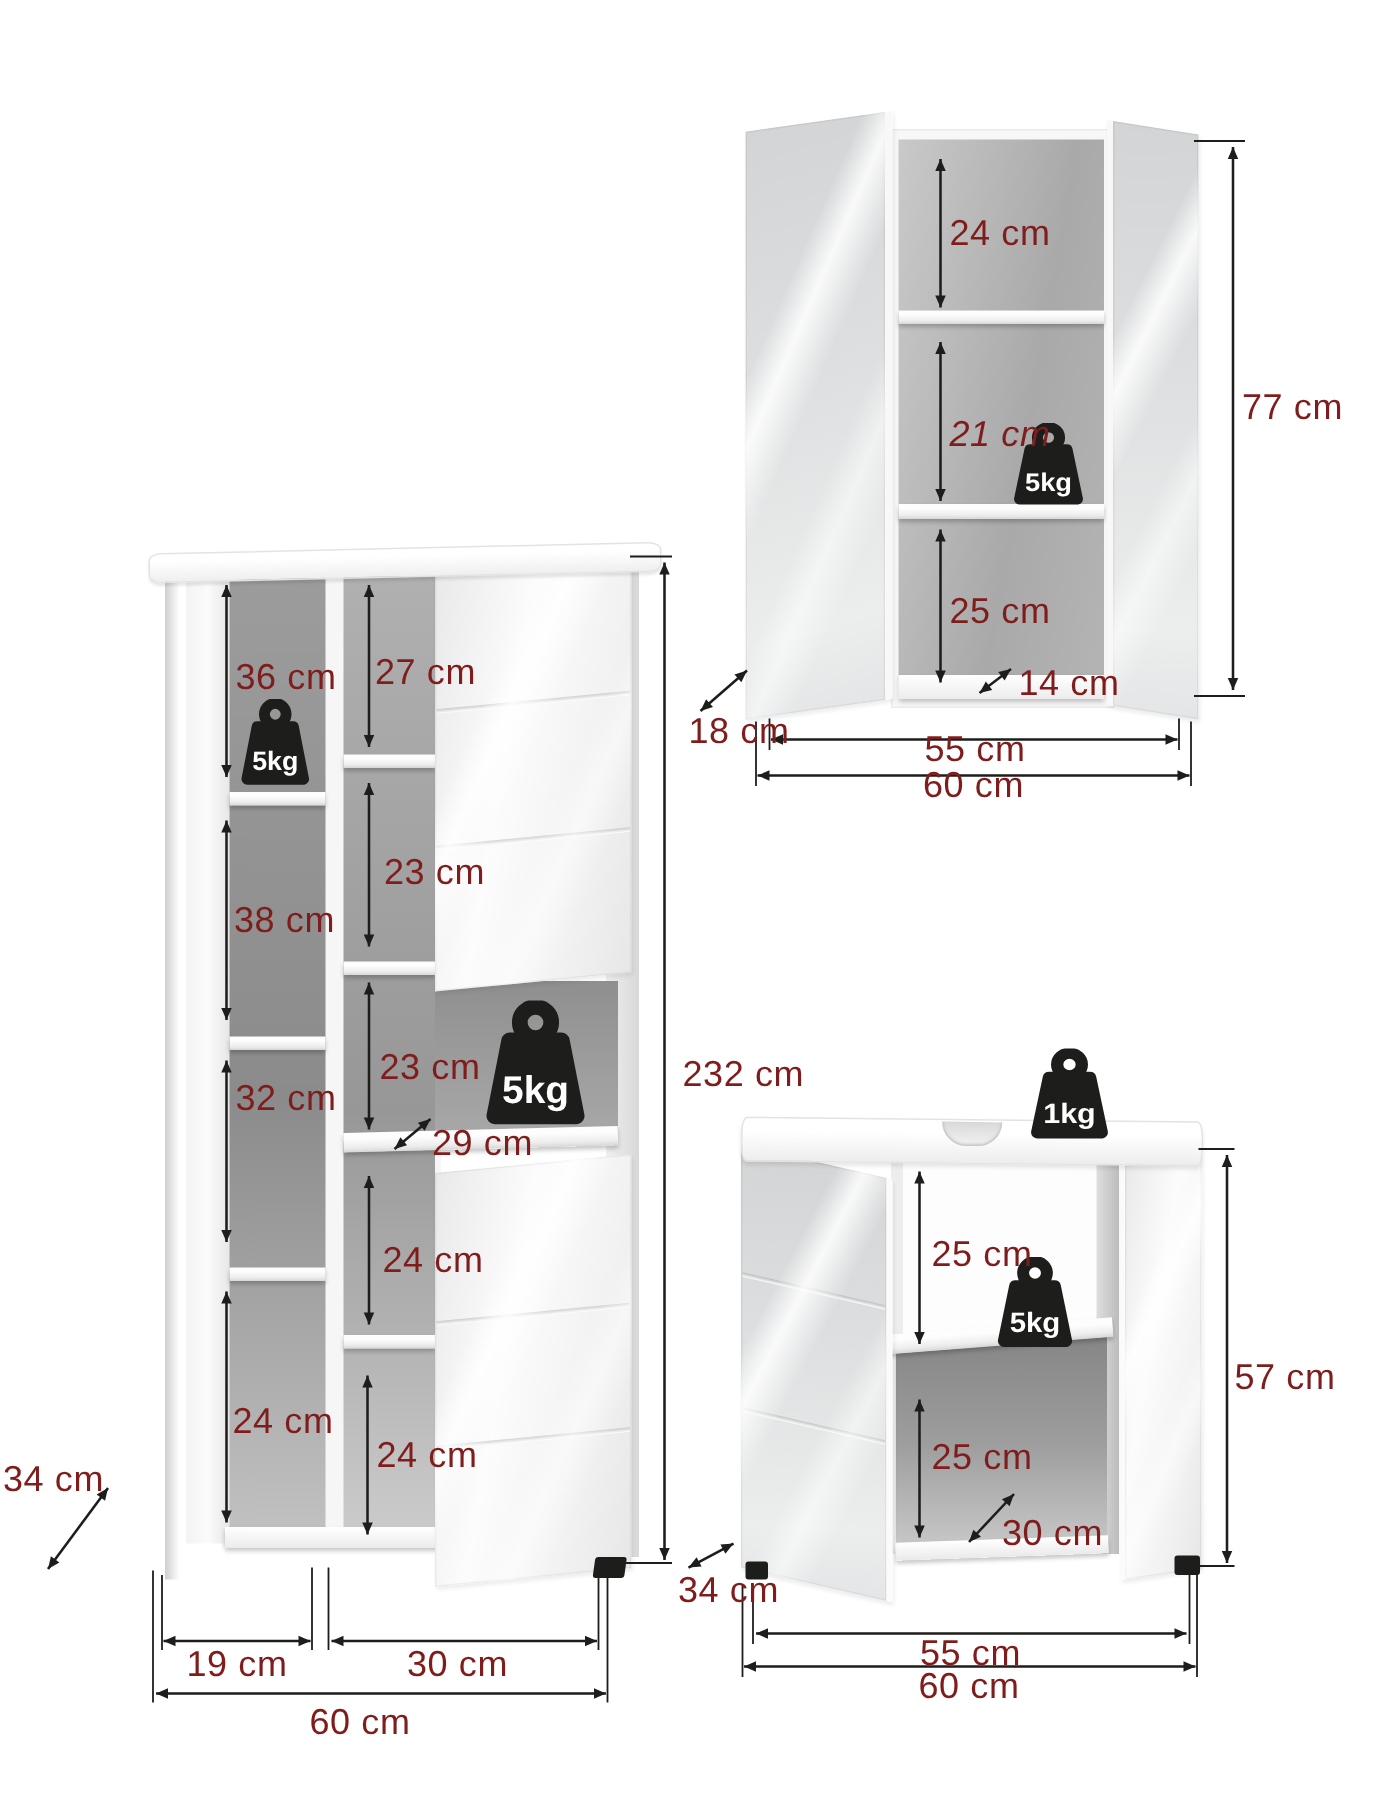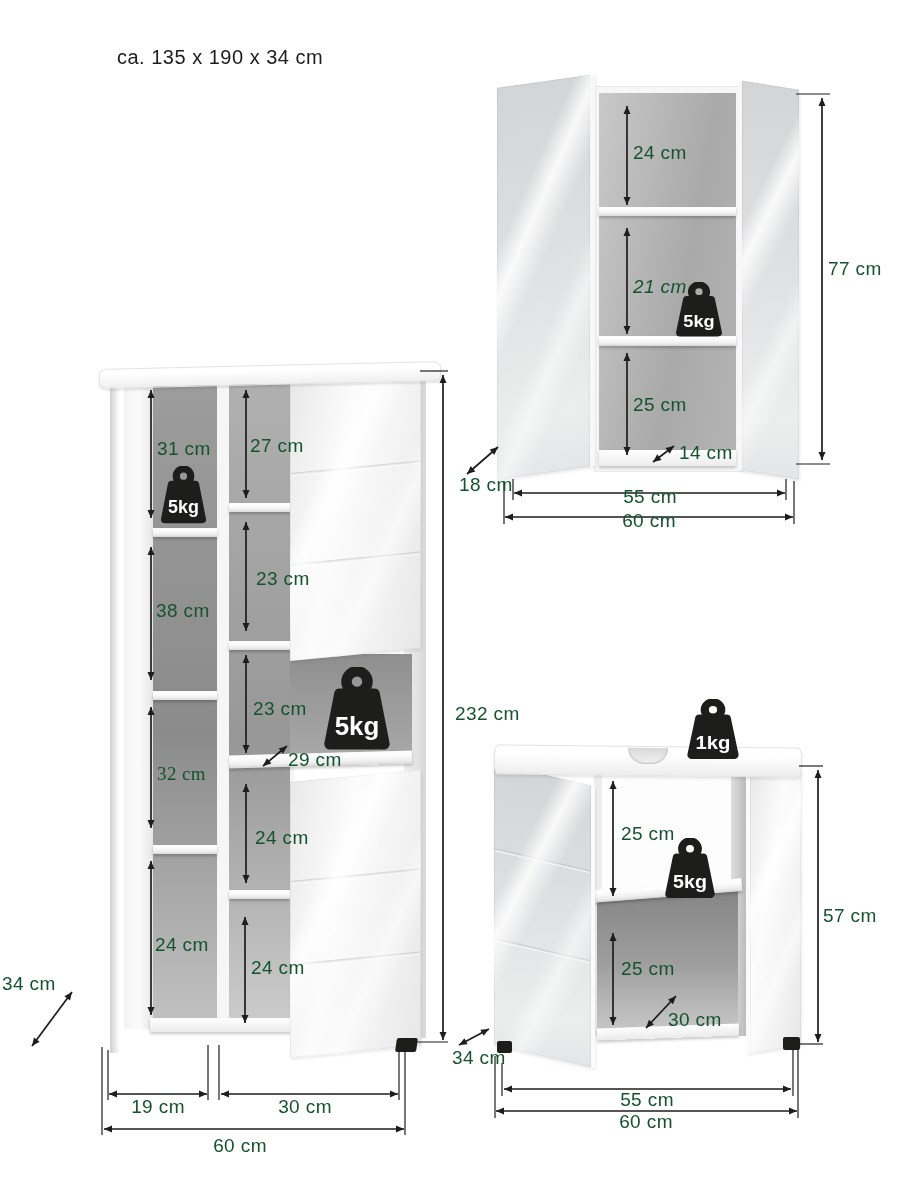--- a/index.html
+++ b/index.html
@@ -15,29 +15,28 @@
   .door::after{content:"";position:absolute;inset:0;background:linear-gradient(115deg,rgba(255,255,255,0) 28%,rgba(255,255,255,.85) 36%,rgba(255,255,255,0) 47%,rgba(255,255,255,0) 60%,rgba(255,255,255,.5) 68%,rgba(255,255,255,0) 78%);}
   .mirror-door{background:linear-gradient(170deg,#d2d4d5 0%,#dcdedf 40%,#eceeee 85%,#e3e5e6 100%);}
   .groove{position:absolute;left:1px;right:1px;height:3px;background:linear-gradient(180deg,rgba(110,110,110,.28),rgba(255,255,255,.95));}
   .slab{position:absolute;z-index:35;}
   .foot{position:absolute;z-index:38;background:#1d1d1b;border-radius:2px;}
   .weight{position:absolute;z-index:40;}
   .weight text{font-family:"Liberation Sans",sans-serif;font-weight:700;fill:#ffffff;}
   .dims{position:absolute;left:0;top:0;z-index:50;pointer-events:none;}
   .dims line{stroke:#1d1d1b;stroke-width:1.7;}
   .dims line.tick{stroke-width:1.2;}
-  .dim{position:absolute;z-index:60;font-size:19px;letter-spacing:.4px;color:#14532d;white-space:nowrap;line-height:1.05;}
+  .dim{position:absolute;z-index:60;font-size:24px;letter-spacing:.4px;color:#7f1d1d;white-space:nowrap;line-height:1.05;}
   .ctr{text-align:center;}
 </style>
 </head>
 <body>
 
 <div class="canvas">
 
-  <div class="title">ca. 135 x 190 x 34 cm</div>
 
   
   <div style="display:contents">
     <div class="carcass" style="left:148px;top:379px;width:146px;height:652px;background:#f6f6f6;"></div>
     <div class="part" style="left:110px;top:377px;width:14px;height:676px;background:linear-gradient(90deg,#cfcfcf,#ffffff 70%);z-index:12;"></div>
     <div class="part" style="left:124px;top:379px;width:29px;height:650px;background:linear-gradient(90deg,#f3f3f3,#fbfbfb 50%,#e7e7e7);z-index:9;"></div>
     <div class="interior" style="left:153px;top:384px;width:64px;height:634px;background:linear-gradient(180deg,#9c9c9c 0%,#8b8b8b 55%,#c0c0c0 100%);"></div>
     <div class="interior" style="left:229px;top:384px;width:61px;height:648px;background:linear-gradient(180deg,#b0b0b0 0%,#979797 55%,#cdcdcd 100%);"></div>
     <div class="interior" style="left:290px;top:654px;width:122px;height:103px;background:linear-gradient(180deg,#8f8f8f,#a8a8a8);"></div>
     <div class="sidewall" style="left:404px;top:374px;width:22px;height:664px;background:linear-gradient(90deg,#efefef,#d8d8d8);"></div>
@@ -68,23 +67,23 @@
       </svg>
     </div>
     <div class="weight" style="left:320px;top:667px;width:74px;height:88px;">
       <svg viewBox="0 0 60 72" width="100%" height="100%" preserveAspectRatio="none">
         <circle cx="30" cy="12" r="8.5" fill="none" stroke="#1d1d1b" stroke-width="8.5"></circle>
         <path d="M16 22 L44 22 L52 63 L8 63 Z" fill="#1d1d1b" stroke="#1d1d1b" stroke-width="9" stroke-linejoin="round"></path>
         <text x="30" y="56" text-anchor="middle" font-size="21">5kg</text>
       </svg>
     </div>
 
-    <span class="dim" style="left:157px;top:439px;">31 cm</span>
+    <span class="dim" style="left:157px;top:439px;">36 cm</span>
     <span class="dim" style="left:156px;top:601px;">38 cm</span>
-    <span class="dim" style="left:157px;top:764px;font-family:Liberation Serif, serif;">32 cm</span>
+    <span class="dim" style="left:157px;top:720px;">32 cm</span>
     <span class="dim" style="left:155px;top:935px;">24 cm</span>
     <span class="dim" style="left:250px;top:436px;">27 cm</span>
     <span class="dim" style="left:256px;top:569px;">23 cm</span>
     <span class="dim" style="left:253px;top:699px;">23 cm</span>
     <span class="dim" style="left:255px;top:828px;">24 cm</span>
     <span class="dim" style="left:251px;top:958px;">24 cm</span>
     <span class="dim" style="left:288px;top:750px;">29 cm</span>
     <span class="dim" style="left:455px;top:704px;">232 cm</span>
     <span class="dim" style="left:2px;top:974px;">34 cm</span>
     <span class="dim ctr" style="left:108px;top:1097px;width:100px;">19 cm</span>

